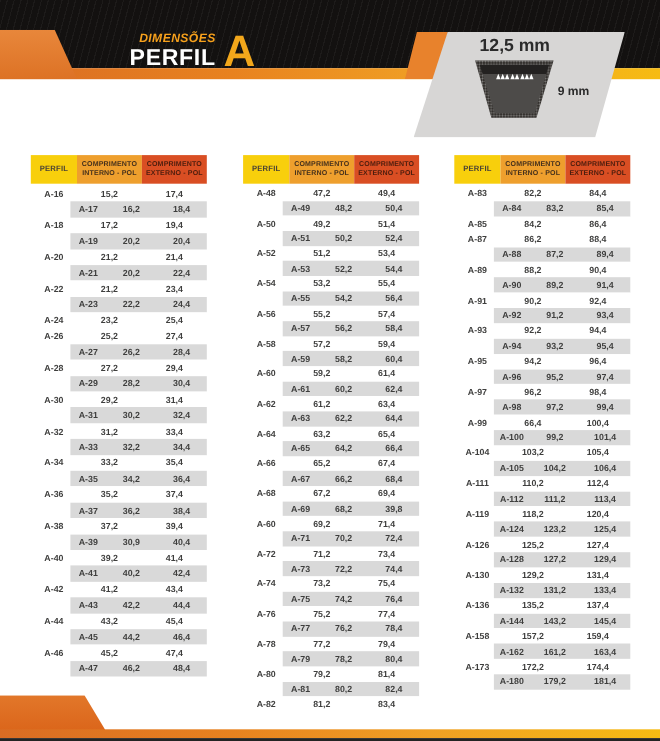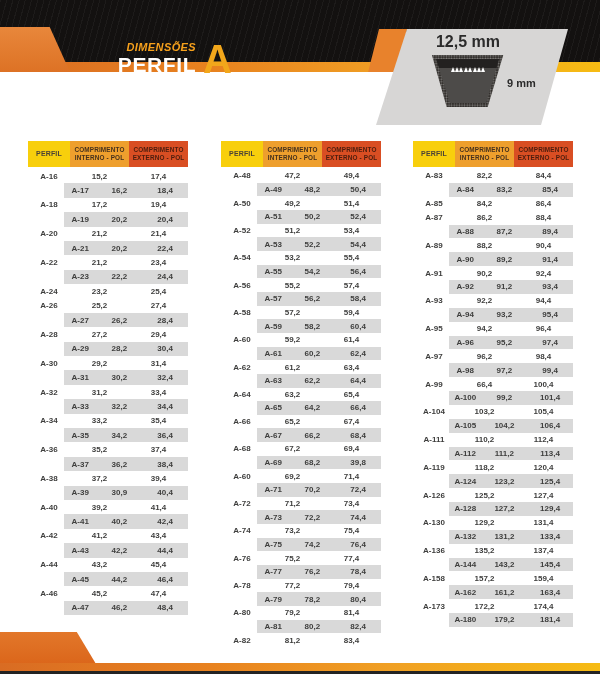--- a/index.html
+++ b/index.html
@@ -11,21 +11,21 @@
     background-image:repeating-linear-gradient(105deg, rgba(255,255,255,0.045) 0 1px, transparent 1px 6px);}
   .hdr-strip{position:absolute;left:0;top:62px;width:600px;height:10px;
     background:linear-gradient(90deg,#D96C23 0%,#E8821F 35%,#F0A024 65%,#F6BB13 100%);}
   .left-orange{position:absolute;left:0;top:27px;width:70px;height:45px;background:linear-gradient(180deg,#E8873B,#DD7225);
     clip-path:polygon(0 0,71% 0,100% 100%,0 100%);}
   .right-slice{position:absolute;left:366px;top:29px;width:42px;height:43px;background:#E8822C;
     clip-path:polygon(31% 0,98% 0,74% 100%,5% 100%);}
   .gray-para{position:absolute;left:370px;top:29px;width:200px;height:96px;background:#D7D6D5;
     clip-path:polygon(18.5% 0,99% 0,85.5% 100%,3% 100%);}
 
-  .title-wrap{position:absolute;left:0;top:26px;width:232px;height:36px;display:flex;justify-content:flex-end;align-items:flex-end;gap:7px;margin-top:12px;}
+  .title-wrap{position:absolute;left:0;top:26px;width:232px;height:36px;display:flex;justify-content:flex-end;align-items:flex-end;gap:7px;}
   .title-col{display:flex;flex-direction:column;align-items:flex-end;}
   .kicker{color:#F7A11C;font-size:11px;font-weight:bold;font-style:italic;letter-spacing:.4px;line-height:1;}
   .title{color:#ffffff;font-size:21px;font-weight:bold;letter-spacing:.6px;line-height:.92;margin-top:2px;}
   .letter{color:#F2A71B;font-size:40px;font-weight:bold;line-height:.72;}
 
   
   .belt{position:absolute;left:427px;top:52px;width:82px;height:58px;}
   .belt-outer{position:absolute;left:0;top:0;width:82px;height:58px;background-color:#34312E;
     background-image:radial-gradient(rgba(255,255,255,.38) .7px, transparent 1px);background-size:2.6px 2.6px;
     clip-path:polygon(6% 5%,93% 5%,74% 95%,24% 95%);}

